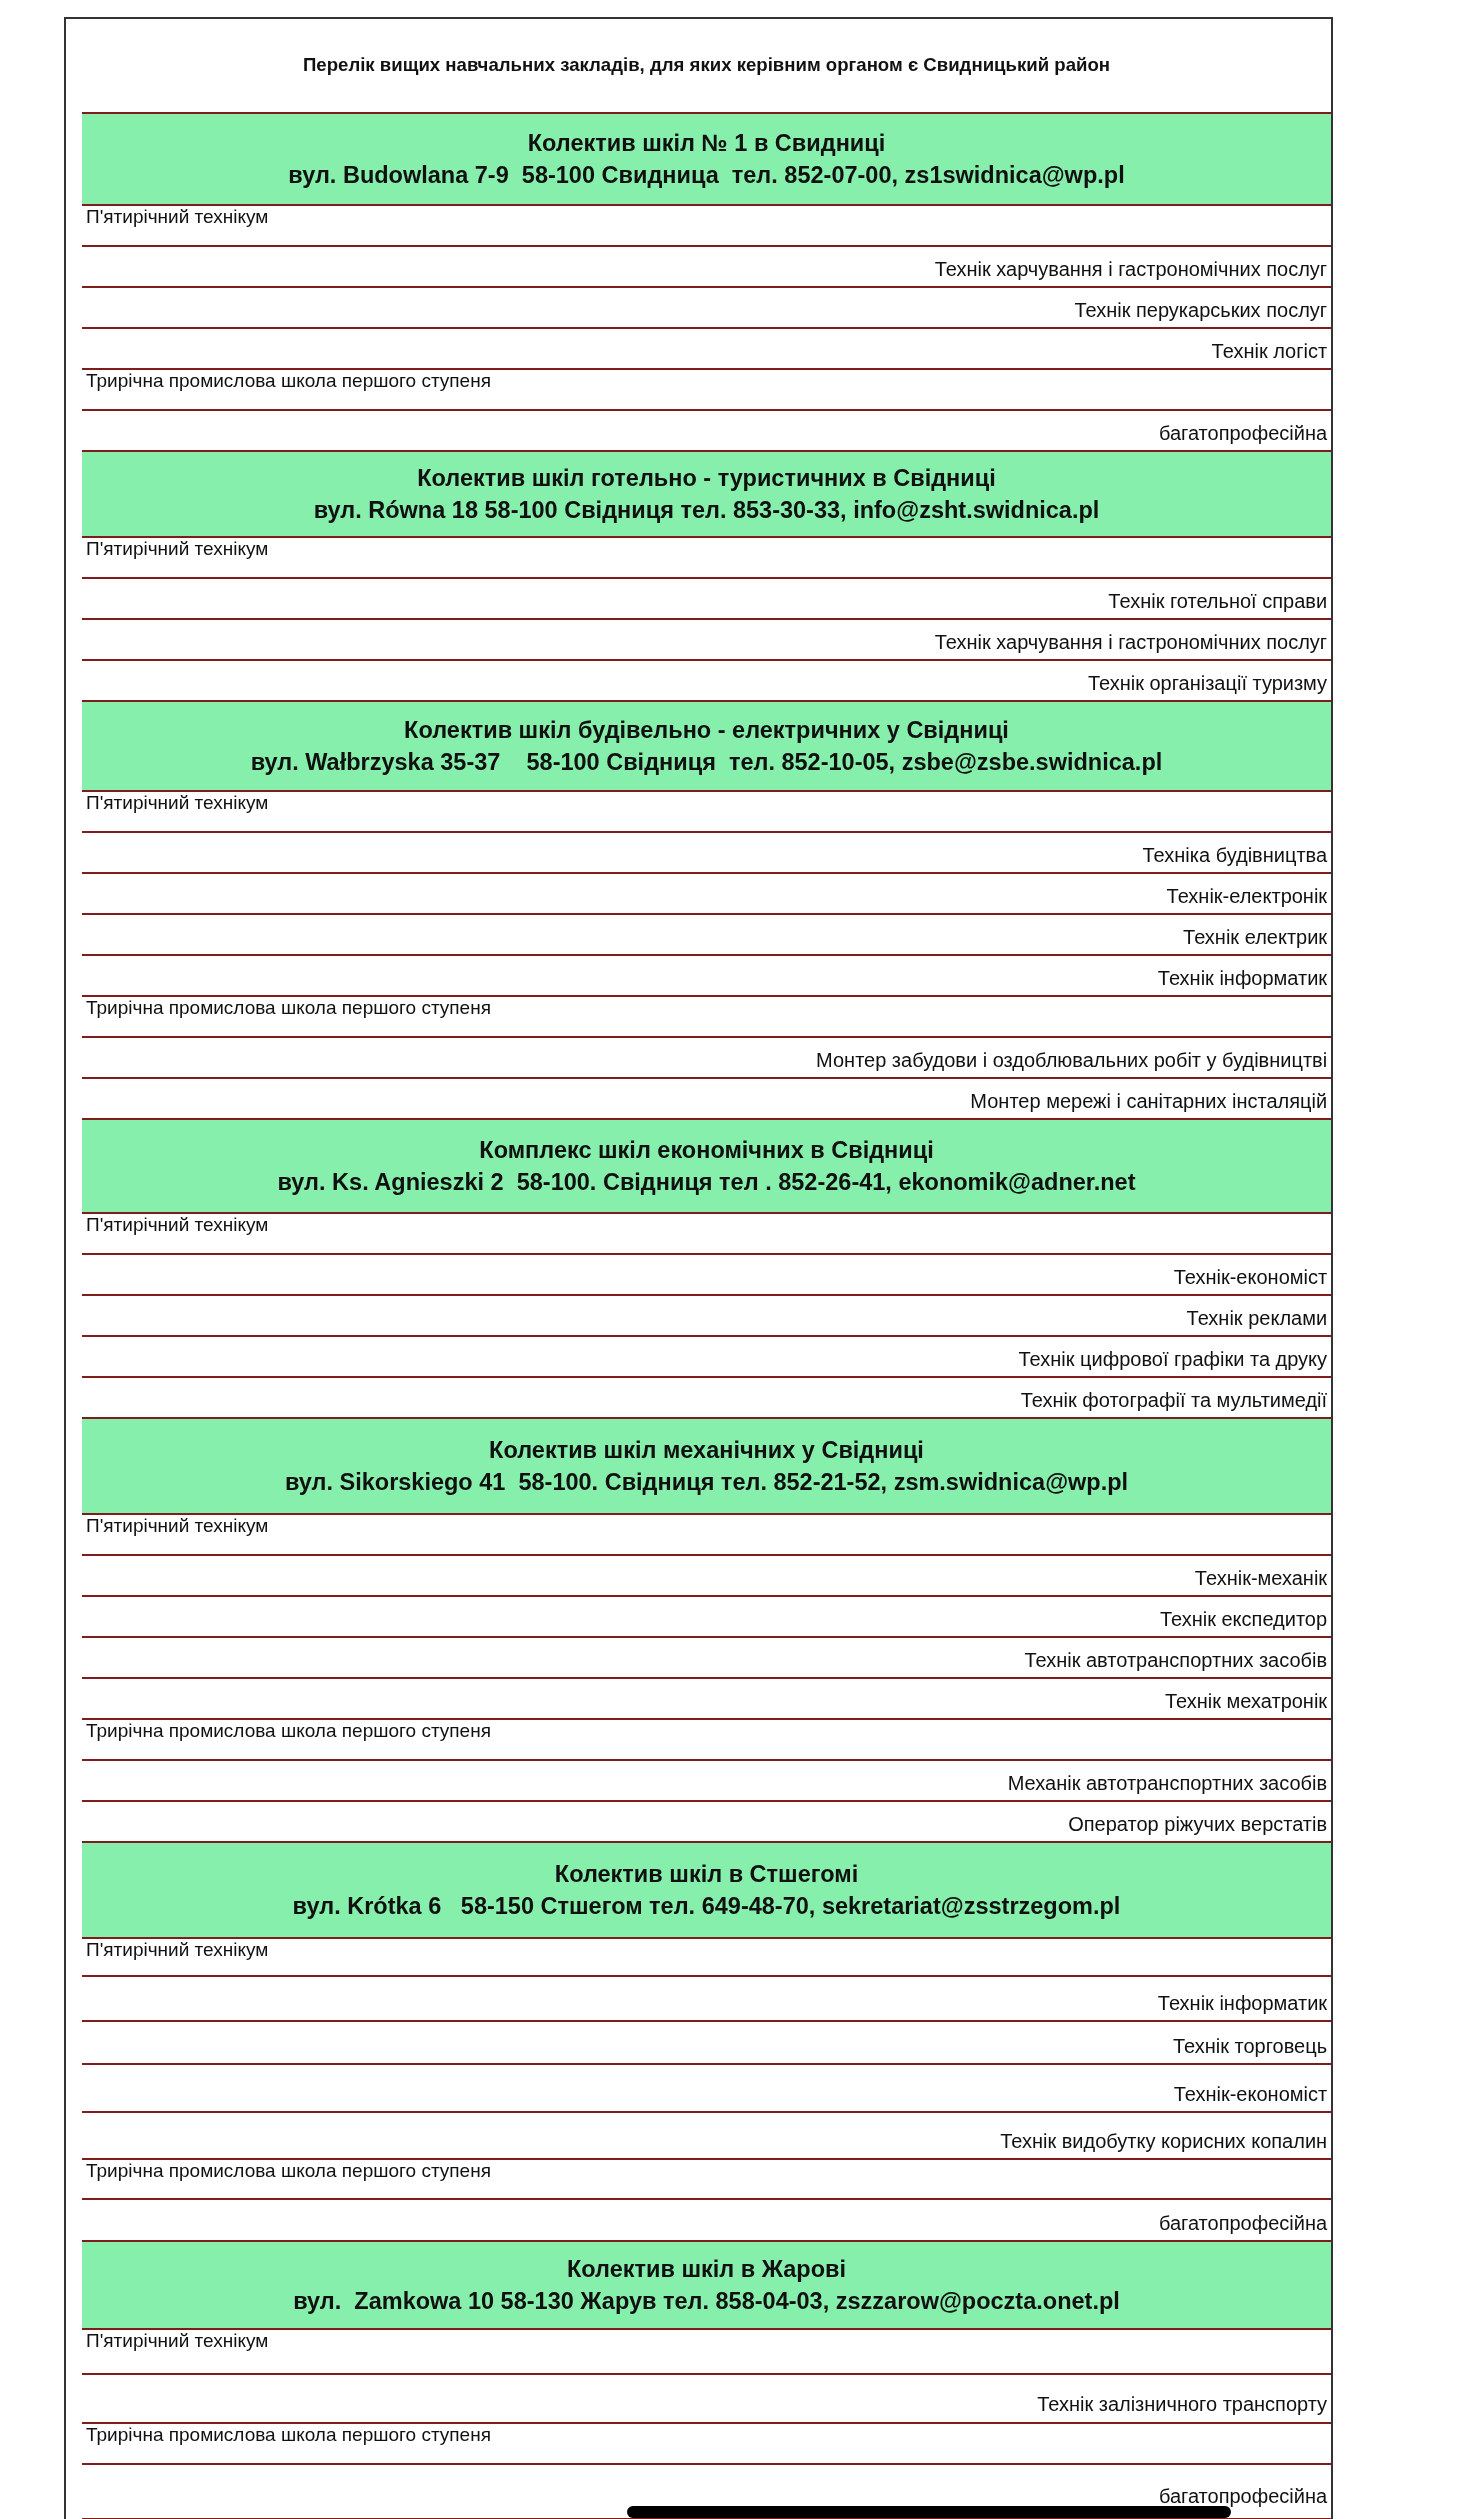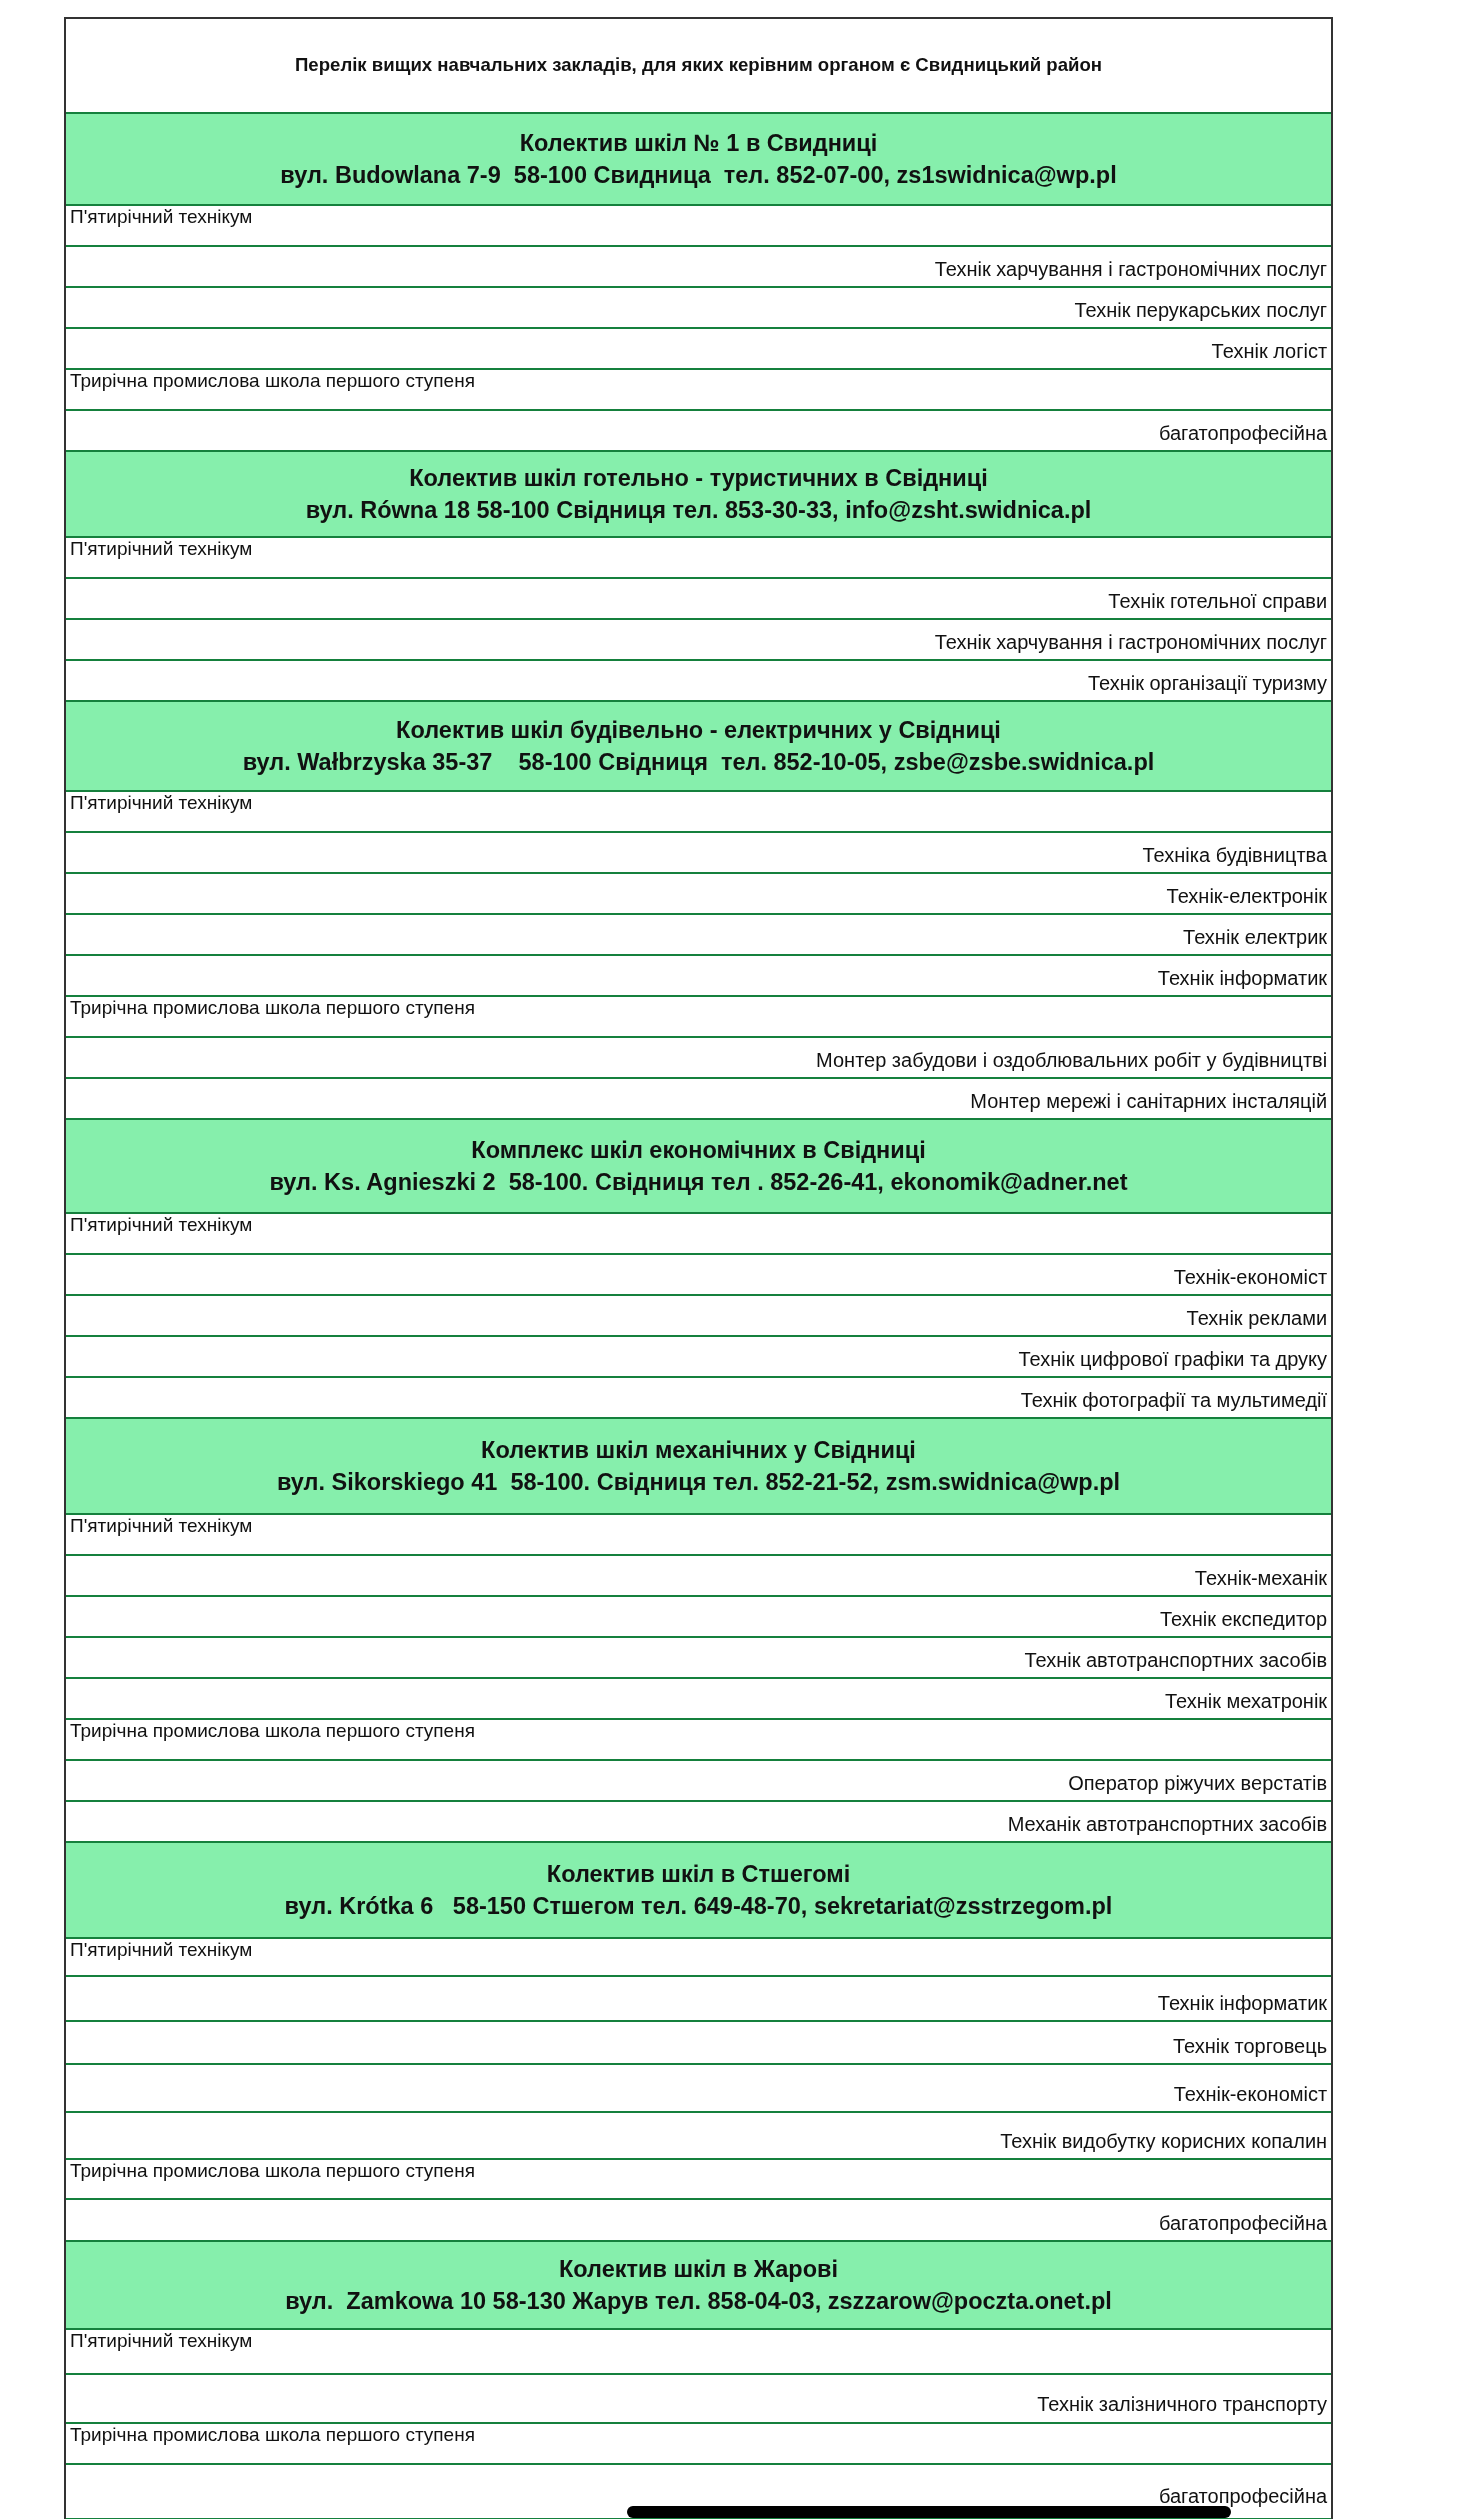--- a/index.html
+++ b/index.html
@@ -1,21 +1,21 @@
 <!DOCTYPE html>
 <html><head>
 <meta charset="utf-8">
 <style>
   html, body { margin: 0; padding: 0; background: #ffffff; }
   body { width: 1479px; height: 2520px; position: relative; overflow: hidden;
          font-family: "Liberation Sans", sans-serif; color: #111111; }
   .doc-table { position: absolute; left: 64px; top: 16.7px; width: 1269px;
                border: 2px solid #333333; border-bottom: none; box-sizing: border-box; }
-  .row { box-sizing: border-box; border-bottom: 2px solid #15803d; position: relative;
-         height: 41px; display: flex; align-items: flex-end; }
+  .row { box-sizing: border-box; border-bottom: 2px solid #7f1d1d; position: relative;
+         height: 41px; display: flex; align-items: flex-end; margin-left: 16px; }
   .title-row { height: 95px; align-items: center; justify-content: center;
                font-weight: bold; font-size: 18.6px; }
   .school-header { background: #86efac; height: 92px; flex-direction: column;
                    align-items: center; justify-content: center; font-weight: bold;
                    font-size: 23.5px; line-height: 32px; text-align: center; }
   .school-header .addr { white-space: pre; }
   .program-row { font-weight: normal; font-size: 19px; padding-left: 4px;
                  align-items: flex-start; }
   .spec-row { justify-content: flex-end; font-size: 20px; padding-right: 3.9px;
               padding-bottom: 4.9px; }
@@ -136,24 +136,24 @@
   <div class="row spec-row">
       <span>Технік автотранспортних засобів</span>
     </div>
   <div class="row spec-row">
       <span>Технік мехатронік</span>
     </div>
   <div class="row program-row">
       <span>Трирічна промислова школа першого ступеня</span>
     </div>
   <div class="row spec-row">
+      <span>Механік автотранспортних засобів</span>
+    </div>
+  <div class="row spec-row">
       <span>Оператор ріжучих верстатів</span>
-    </div>
-  <div class="row spec-row">
-      <span>Механік автотранспортних засобів</span>
     </div>
 
   <div class="row school-header" style="height:96px">
     <div>Колектив шкіл в Стшегомі</div>
     <div class="addr">вул. Krótka 6   58-150 Стшегом тел. 649-48-70, sekretariat@zsstrzegom.pl</div>
   </div>
   <div class="row program-row" style="height:38px">
       <span>П'ятирічний технікум</span>
     </div>
   <div class="row spec-row" style="height:45px">

